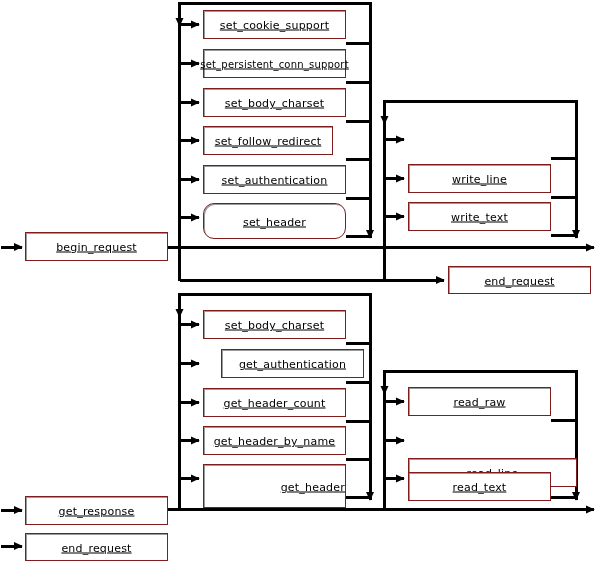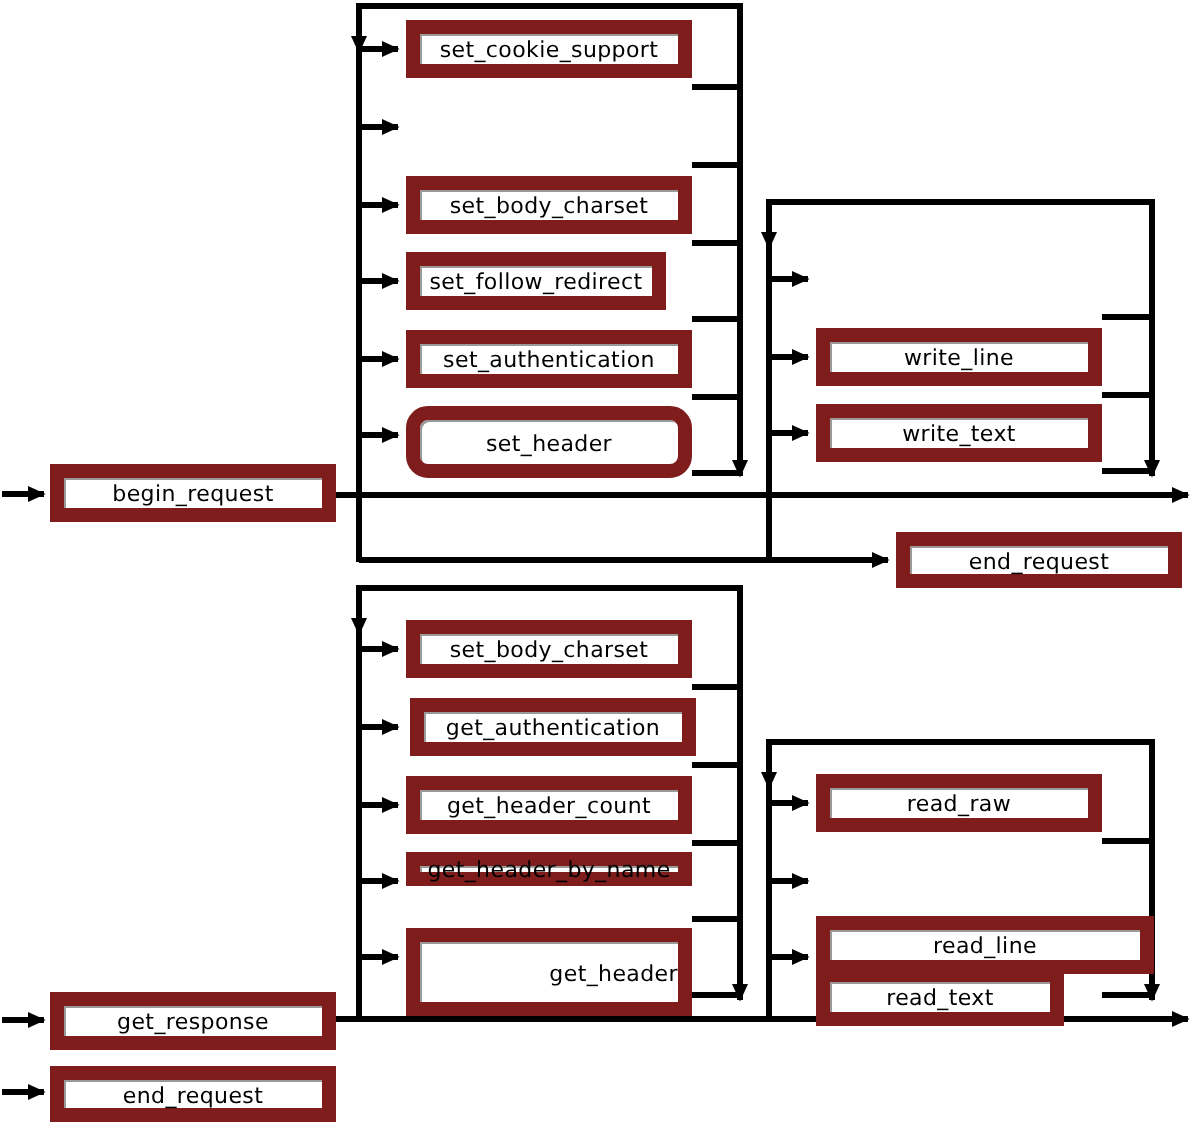--- a/index.html
+++ b/index.html
@@ -19,30 +19,31 @@
   }
   #diagram svg {
     position: absolute;
     left: 0;
     top: 0;
   }
   .node {
     position: absolute;
     box-sizing: border-box;
     background: #ffffff;
-    border: 7px solid #7f1d1d;
+    border: 1px solid #7f1d1d;
     box-shadow: 1px 1px 0 0 #9a9a9a inset;
     display: flex;
     align-items: center;
     justify-content: center;
     font-size: 11px;
     color: #000000;
     letter-spacing: 0.2px;
     line-height: 1;
     white-space: nowrap;
+    text-decoration: underline;
   }
   .node .node-label {
     display: block;
     transform: translateY(0.5px);
   }
 </style>
 </head>
 <body>
 
 <div id="diagram">
@@ -139,20 +140,23 @@
     <span class="node-label">end_request</span>
   </div>
 
   <div class="node" style="left:448px; top:266px; width:143px; height:28px;">
     <span class="node-label">end_request</span>
   </div>
 
   <div class="node" style="left:203px; top:10px; width:143px; height:29px;">
     <span class="node-label">set_cookie_support</span>
   </div>
+  <div class="node" style="left:203px; top:49px; width:143px; height:29px; font-size:10px;">
+    <span class="node-label">set_persistent_conn_support</span>
+  </div>
   <div class="node" style="left:203px; top:88px; width:143px; height:29px;">
     <span class="node-label">set_body_charset</span>
   </div>
   <div class="node" style="left:203px; top:126px; width:130px; height:29px;">
     <span class="node-label">set_follow_redirect</span>
   </div>
   <div class="node" style="left:203px; top:165px; width:143px; height:29px;">
     <span class="node-label">set_authentication</span>
   </div>
   <div class="node" style="left:203px; top:203px; width:143px; height:36px;border-radius:11px;">
@@ -162,36 +166,36 @@
   <div class="node" style="left:408px; top:202px; width:143px; height:29px;">
     <span class="node-label">write_text</span>
   </div>
   <div class="node" style="left:408px; top:164px; width:143px; height:29px;">
     <span class="node-label">write_line</span>
   </div>
 
   <div class="node" style="left:203px; top:310px; width:143px; height:29px;">
     <span class="node-label">set_body_charset</span>
   </div>
-  <div class="node" style="left:205px; top:349px; width:143px; height:29px;">
+  <div class="node" style="left:221px; top:349px; width:143px; height:29px;">
     <span class="node-label">get_authentication</span>
   </div>
   <div class="node" style="left:203px; top:388px; width:143px; height:29px;">
     <span class="node-label">get_header_count</span>
   </div>
-  <div class="node" style="left:203px; top:426px; width:143px; height:17px;">
+  <div class="node" style="left:203px; top:426px; width:143px; height:29px;">
     <span class="node-label">get_header_by_name</span>
   </div>
   <div class="node" style="left:203px; top:464px; width:143px; height:44px;justify-content:flex-end;">
     <span class="node-label">get_header</span>
   </div>
 
   <div class="node" style="left:408px; top:387px; width:143px; height:29px;">
     <span class="node-label">read_raw</span>
   </div>
   <div class="node" style="left:408px; top:426px; width:169px; height:29px;margin-top:32px;">
     <span class="node-label">read_line</span>
   </div>
-  <div class="node" style="left:408px; top:484px; width:124px; height:29px;">
+  <div class="node" style="left:408px; top:472px; width:143px; height:29px;">
     <span class="node-label">read_text</span>
   </div>
 
 </div>
 
 </body></html>

